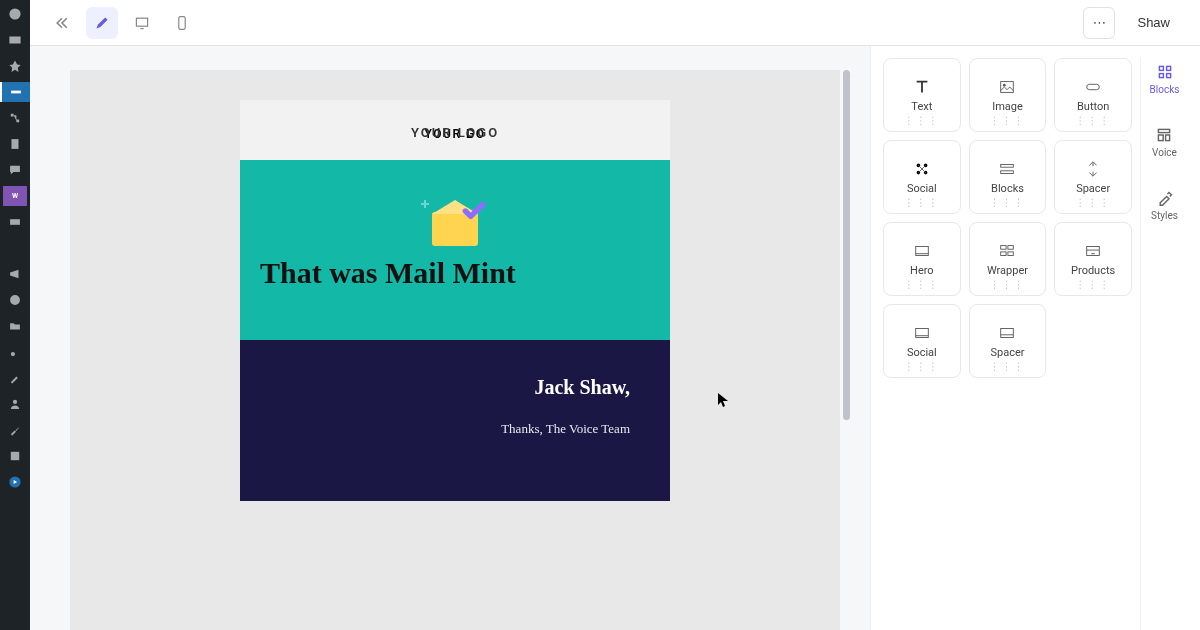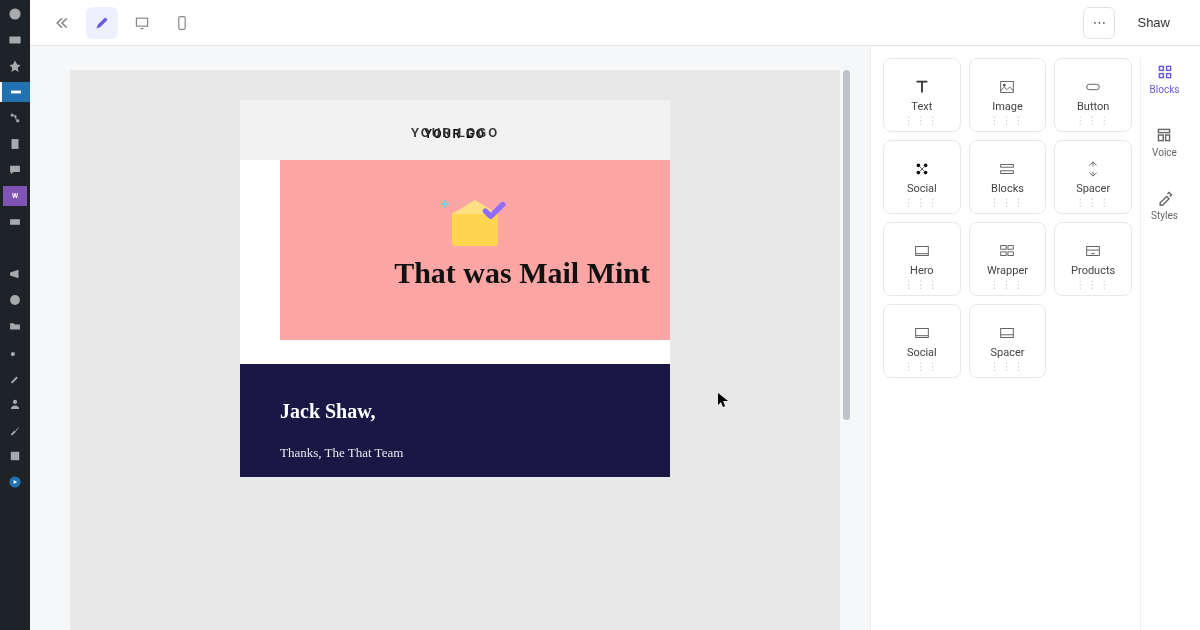--- a/index.html
+++ b/index.html
@@ -26,33 +26,33 @@
   .workspace { flex:1; display:flex; background:#f6f7f9; overflow:hidden; }
 
   
   .canvas-wrap { flex:1; padding:24px 0 0 40px; overflow:hidden; position:relative; }
   .canvas-scroll { position:relative; width: 780px; height: 570px; overflow:hidden; }
   .canvas-scroll::after { content:""; position:absolute; top:0; right:0; width:7px; height:350px; background:#bfc3c9; border-radius:4px; }
   .canvas { width:770px; background:#e8e8e8; min-height:800px; }
   .email { width:430px; margin:0 auto; background:#fff; }
   .logo-row { background:#f2f2f3; padding:22px 0 18px; text-align:center; }
   .logo { display:inline-flex; align-items:center; gap:6px; font-size:13px; letter-spacing:2px; color:#333; font-weight:600; }
-  .hero { background:#fca5a5; padding:36px 20px 50px; text-align:right;margin-left:40px; }
+  .hero { background:#14b8a6; padding:36px 20px 50px; text-align:left; }
   .hero-icon { width:60px; height:50px; margin:0 auto 10px; position:relative; }
   .envelope { width:46px; height:34px; background:#ffd54f; position:absolute; left:50%; bottom:0; transform:translateX(-50%); border-radius:3px; }
   .envelope::before { content:""; position:absolute; top:-12px; left:0; width:0; height:0; border-left:23px solid transparent; border-right:23px solid transparent; border-bottom:14px solid #ffe082; }
   .check { position:absolute; right:-2px; top:2px; width:26px; height:26px; }
   .check svg { fill:#8e6cff; }
   .spark { position:absolute; width:8px; height:8px; }
   .spark.l { left:-4px; top:4px; }
   .spark::before,.spark::after{content:"";position:absolute;background:#6dd5d5;}
   .spark::before{width:8px;height:2px;top:3px;left:0;}
   .spark::after{width:2px;height:8px;top:0;left:3px;}
   .hero h1 { font-family: Georgia, "Times New Roman", serif; font-size:30px; font-weight:700; color:#111; }
-  .body-block { background:#1a1744; color:#fff; padding:36px 40px 16px; text-align:left; margin-top:24px; }
+  .body-block { background:#1a1744; color:#fff; padding:36px 40px 64px; text-align:right; margin-top:0; }
   .body-block h2 { font-family: Georgia, serif; font-size:20px; margin-bottom:14px; }
   .body-block p { font-size:13px; line-height:1.6; font-family: Georgia, serif; margin-bottom:24px; color:#e8e8ee; }
   .cta { display:inline-block; background:#a56eff; color:#fff; font-size:13px; font-weight:600; padding:12px 26px; border-radius:999px; cursor:pointer; font-family: Georgia, serif; }
   .thanks { margin-top:22px; font-size:13px; font-family: Georgia, serif; color:#e8e8ee; }
 
   
   .right-panel { width:330px; background:#fff; border-left:1px solid #eee; display:flex; padding:12px 12px 0 12px; }
   .blocks-grid { flex:1; display:grid; grid-template-columns:repeat(3, 1fr); gap:8px; align-content:start; }
   .block-item { border:1px solid #e8e8ea; border-radius:8px; height:74px; display:flex; flex-direction:column; align-items:center; justify-content:center; gap:4px; cursor:grab; background:#fff; position:relative; }
   .block-item .bi-icon { height:18px; display:flex; align-items:center; justify-content:center; color:#555; }
@@ -215,21 +215,21 @@
                   <span class="spark l"></span>
                   <div class="envelope"></div>
                   <div class="check"><svg viewBox="0 0 24 24">
                         <path d="M20 6L9 17l-5-5" stroke="#8e6cff" stroke-width="5" fill="none" stroke-linecap="round" stroke-linejoin="round"></path>
                       </svg></div>
                 </div>
                 <h1>That was Mail Mint</h1>
               </div>
               <div class="body-block">
                 <h2>Jack Shaw,</h2>
-                <div class="thanks">Thanks, The That Team</div>
+                <div class="thanks">Thanks, The Voice Team</div>
               </div>
             </div>
           </div>
         </div>
         <svg class="cursor" viewBox="0 0 12 16">
             <path d="M0 0l0 12 3-3 2 5 2-1-2-5 5 0z" fill="#000"></path>
           </svg>
       </div>
 
       <div class="right-panel">

